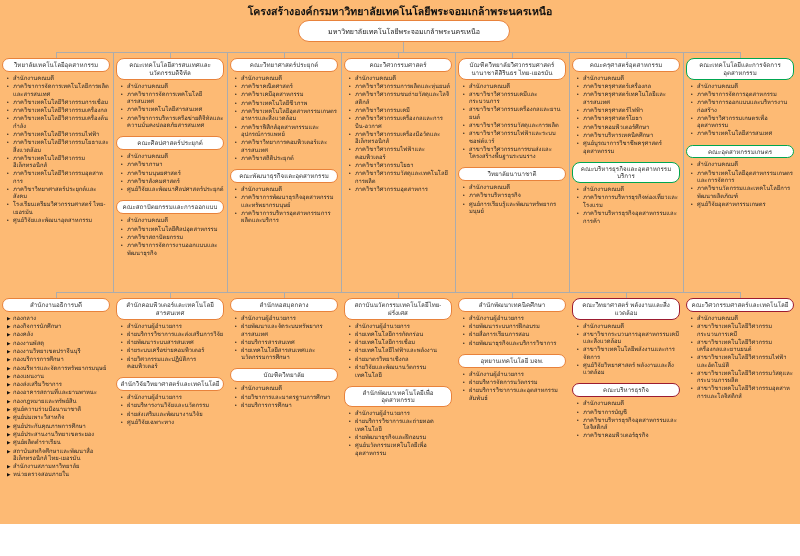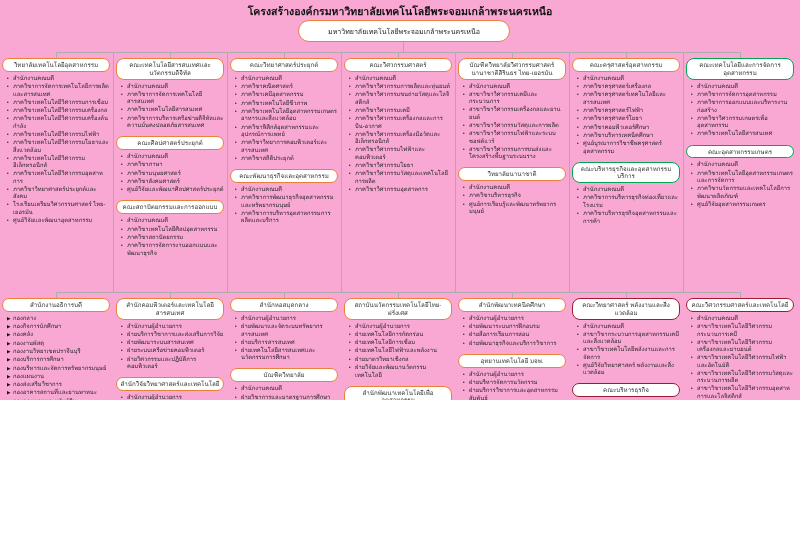--- a/index.html
+++ b/index.html
@@ -1,18 +1,18 @@
 <!DOCTYPE html>
 <html><head>
 <meta charset="utf-8">
 <style>
   * { box-sizing: border-box; margin: 0; padding: 0; }
   body { margin: 0; background: #ffffff; }
   .canvas {
-    position: relative; width: 800px; height: 400px; background: #f9a8d4;
+    position: relative; width: 800px; height: 524px; background: #fdba74;
     font-family: "Liberation Sans", "DejaVu Sans", sans-serif; overflow: hidden;
   }
   .title {
     position: absolute; top: 3px; left: 0; right: 0; text-align: center;
     font-size: 10.5px; font-weight: bold; color: #111;
   }
   .root-box {
     position: absolute; left: 298px; top: 20px; width: 212px; height: 22px;
     border: 1.6px solid #E8823B; border-radius: 11px; background: #fff;
     display: flex; align-items: center; justify-content: center;

